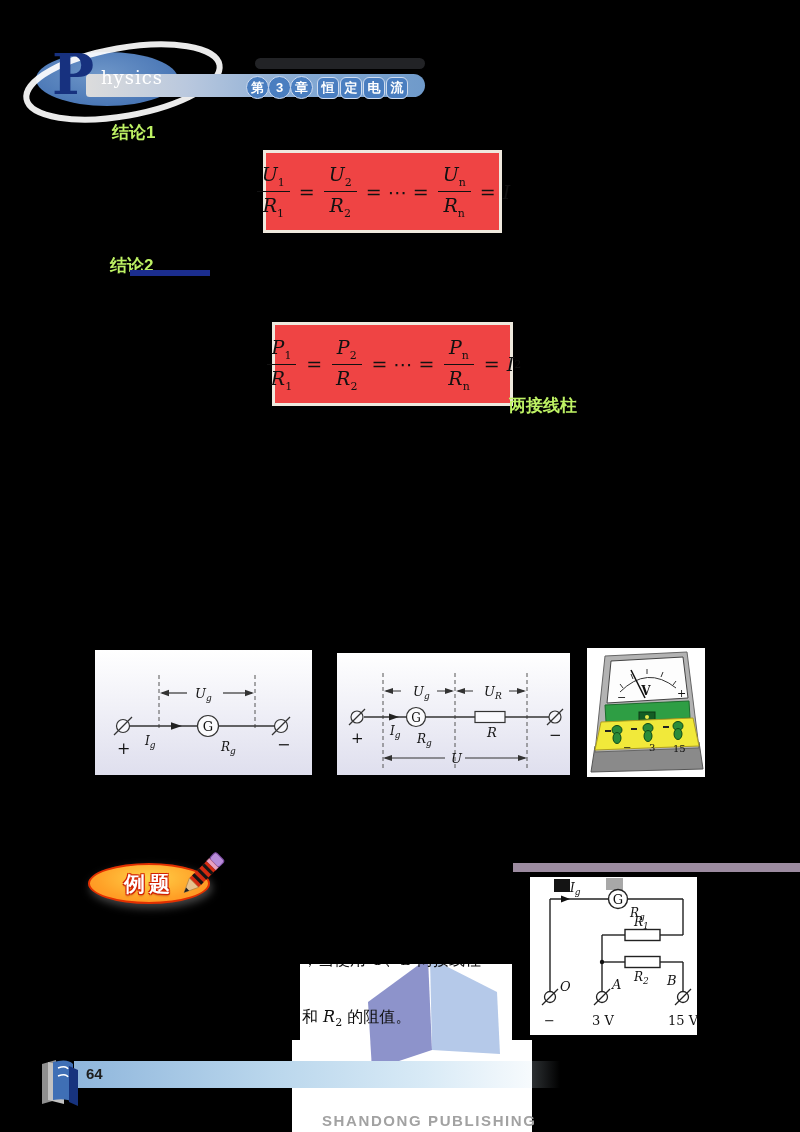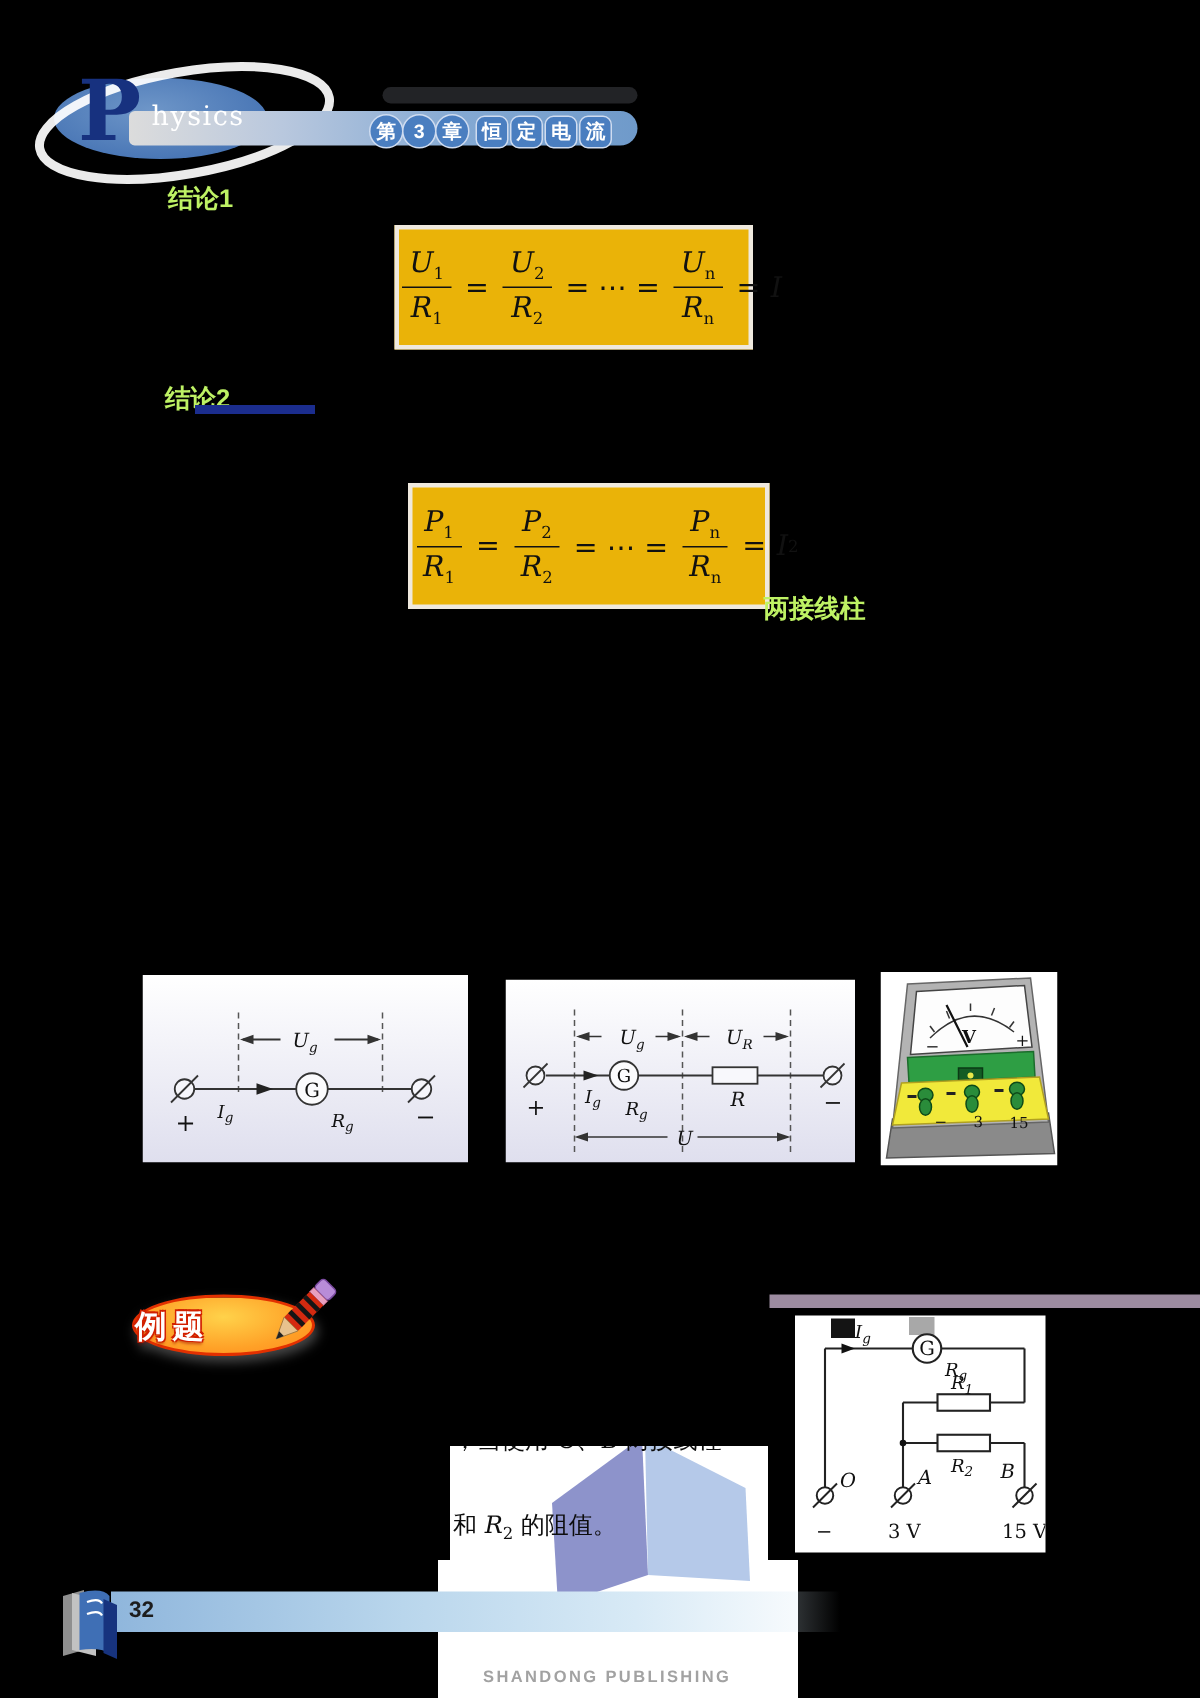--- a/index.html
+++ b/index.html
@@ -20,63 +20,63 @@
     color:#fff;font-size:13px;font-weight:bold;display:flex;align-items:center;justify-content:center;top:76px;}
   .tile{width:20px;height:20px;border-radius:6px;background:#4a7ec0;border:1px solid #cfdcf0;
     color:#fff;font-size:13px;font-weight:bold;display:flex;align-items:center;justify-content:center;top:77px;}
 
   
   .navylabel{color:#bef264;font-weight:bold;font-size:17px;line-height:1.2;}
   #underline2{left:130px;top:270px;width:80px;height:6px;background:#1b2d8e;}
   #highlight-term{left:509px;top:396px;}
 
   
-  .fbox{background:#eab308;border:3px solid #efe9de;box-sizing:border-box;
-    display:flex;align-items:center;color:#111;}
+  .fbox{background:#ef4444;border:3px solid #efe9de;box-sizing:border-box;
+    display:flex;align-items:center;justify-content:center;color:#111;}
   #fbox1{left:263px;top:150px;width:239px;height:83px;}
   #fbox2{left:272px;top:278px;width:241px;height:84px;margin-top:44px;}
   .formula{font-family:"DejaVu Serif","Liberation Serif",serif;font-size:19px;display:flex;align-items:center;}
   .frac{display:inline-flex;flex-direction:column;align-items:center;margin:0 2px;}
   .frac .num{padding:0 5px 2px;border-bottom:1.6px solid #111;}
   .frac .den{padding:2px 5px 0;}
   .mv{font-style:italic;}
   .formula sub{font-size:11px;font-style:normal;}
   .formula sup{font-size:11px;font-style:normal;}
   .eqs{margin:0 7px;white-space:nowrap;}
 
   
   .diag{background:transparent;}
   svg text{font-family:"DejaVu Serif","Liberation Serif",serif;}
 
   
   #badge-wrap{left:88px;top:852px;width:150px;height:56px;}
   #badge-ellipse{position:absolute;left:0;top:11px;width:118px;height:37px;border-radius:50%;
     background:radial-gradient(ellipse at 50% 35%, #ffd24a, #ffa127 62%, #ff8a1e);
-    border:2px solid #e23000;display:flex;align-items:center;
+    border:2px solid #e23000;display:flex;align-items:center;justify-content:center;
     filter:drop-shadow(2px 4px 4px rgba(130,130,130,.55));}
   #badge-text{color:#fff;font-size:21px;font-weight:bold;letter-spacing:4px;
     text-shadow:-1px -1px 0 #d22000,1px -1px 0 #d22000,-1px 1px 0 #d22000,1px 1px 0 #d22000,0 2px 2px rgba(150,0,0,.5);}
 
   #purple-bar{left:513px;top:863px;width:287px;height:9px;background:#9c8ba0;}
 
   
   #excircuit{left:530px;top:877px;width:167px;height:158px;background:#ffffff;}
   #textpatch{left:300px;top:956px;width:212px;height:84px;background:#ffffff;}
   #textlines{left:300px;top:956px;width:212px;height:84px;overflow:hidden;
     font-family:"DejaVu Serif","Liberation Serif",serif;font-size:16px;color:#0d0d0d;}
   .exline{position:absolute;left:2px;white-space:nowrap;}
   #exline1{top:-6px;}
   #exline2{top:20px;}
   #exline3{top:51px;}
   .occl1{position:absolute;left:0;top:0;width:212px;height:8px;background:#000;}
 
   
   #logopatch{left:292px;top:1040px;width:240px;height:92px;background:#ffffff;}
   #pubname{left:314px;top:1066px;font-size:43px;color:#9b9b9b;font-weight:600;letter-spacing:7px;line-height:1.1;}
-  #pubname-en{left:322px;top:1112px;font-size:11px;color:#a2a2a2;font-weight:bold;letter-spacing:1.6px;}
+  #pubname-en{left:322px;top:1112px;font-size:15px;color:#a2a2a2;font-weight:bold;letter-spacing:1.6px;}
 
   
   #footer-bar{left:74px;top:1061px;width:486px;height:27px;
     background:linear-gradient(90deg,#8fb6dc,#b9d6ec 40%,#d8eaf6 72%,rgba(216,234,246,0));}
   #page-num{left:86px;top:1065px;font-size:15px;font-weight:600;color:#1d1d1d;}
 </style>
 </head>
 <body>
 
 <div id="page">
@@ -337,15 +337,15 @@
 
   <div class="abs" id="footer-bar"></div>
   <svg class="abs" style="left:38px;top:1054px;" width="46" height="56" viewBox="0 0 46 56">
     <polygon points="4,10 18,6 18,46 4,50" fill="#8f8f8f"></polygon>
     <polygon points="10,8 26,12 26,50 10,46" fill="#c2c2c2"></polygon>
     <path d="M15,8 Q30,4 35,10 L35,48 Q28,44 15,46 Z" fill="#3f6fb5"></path>
     <path d="M20,14 Q28,11 30,15" stroke="#fff" stroke-width="1.5" fill="none"></path>
     <path d="M20,22 Q28,19 30,23" stroke="#fff" stroke-width="1.5" fill="none"></path>
     <polygon points="31,12 40,16 40,52 31,48" fill="#17337e"></polygon>
   </svg>
-  <div class="abs" id="page-num">32</div>
+  <div class="abs" id="page-num">64</div>
 
 </div>
 
 </body></html>

